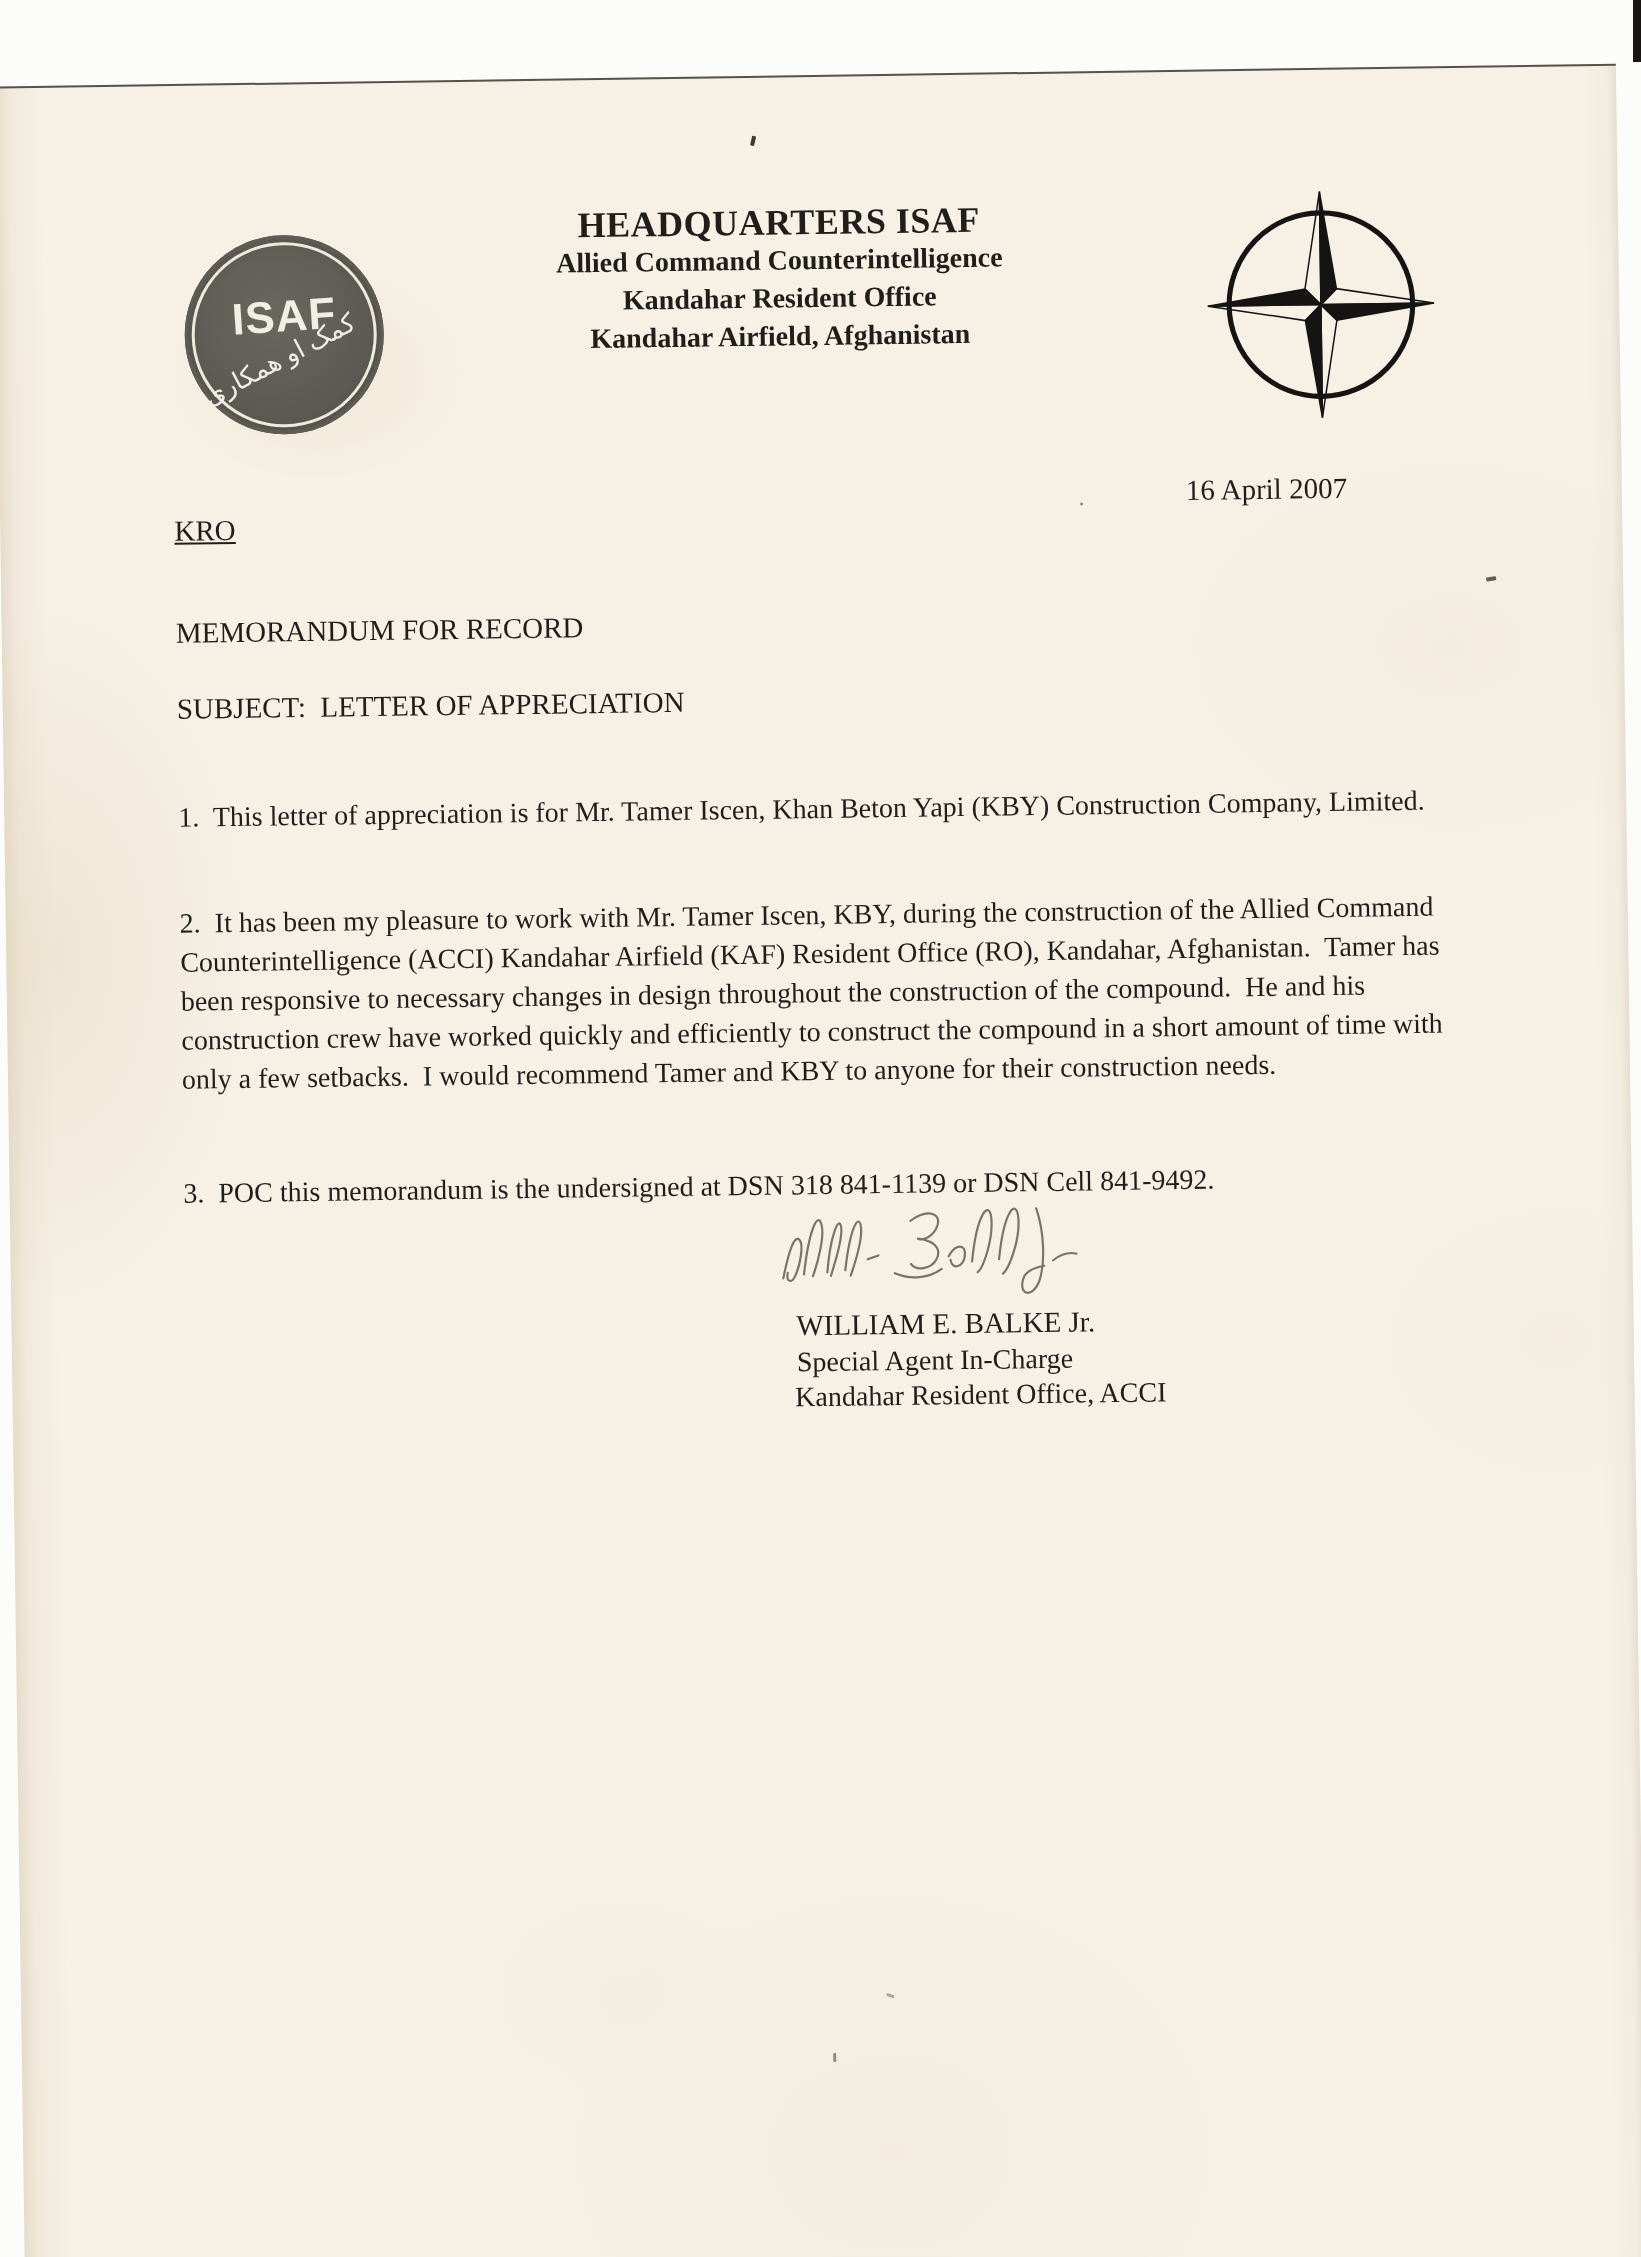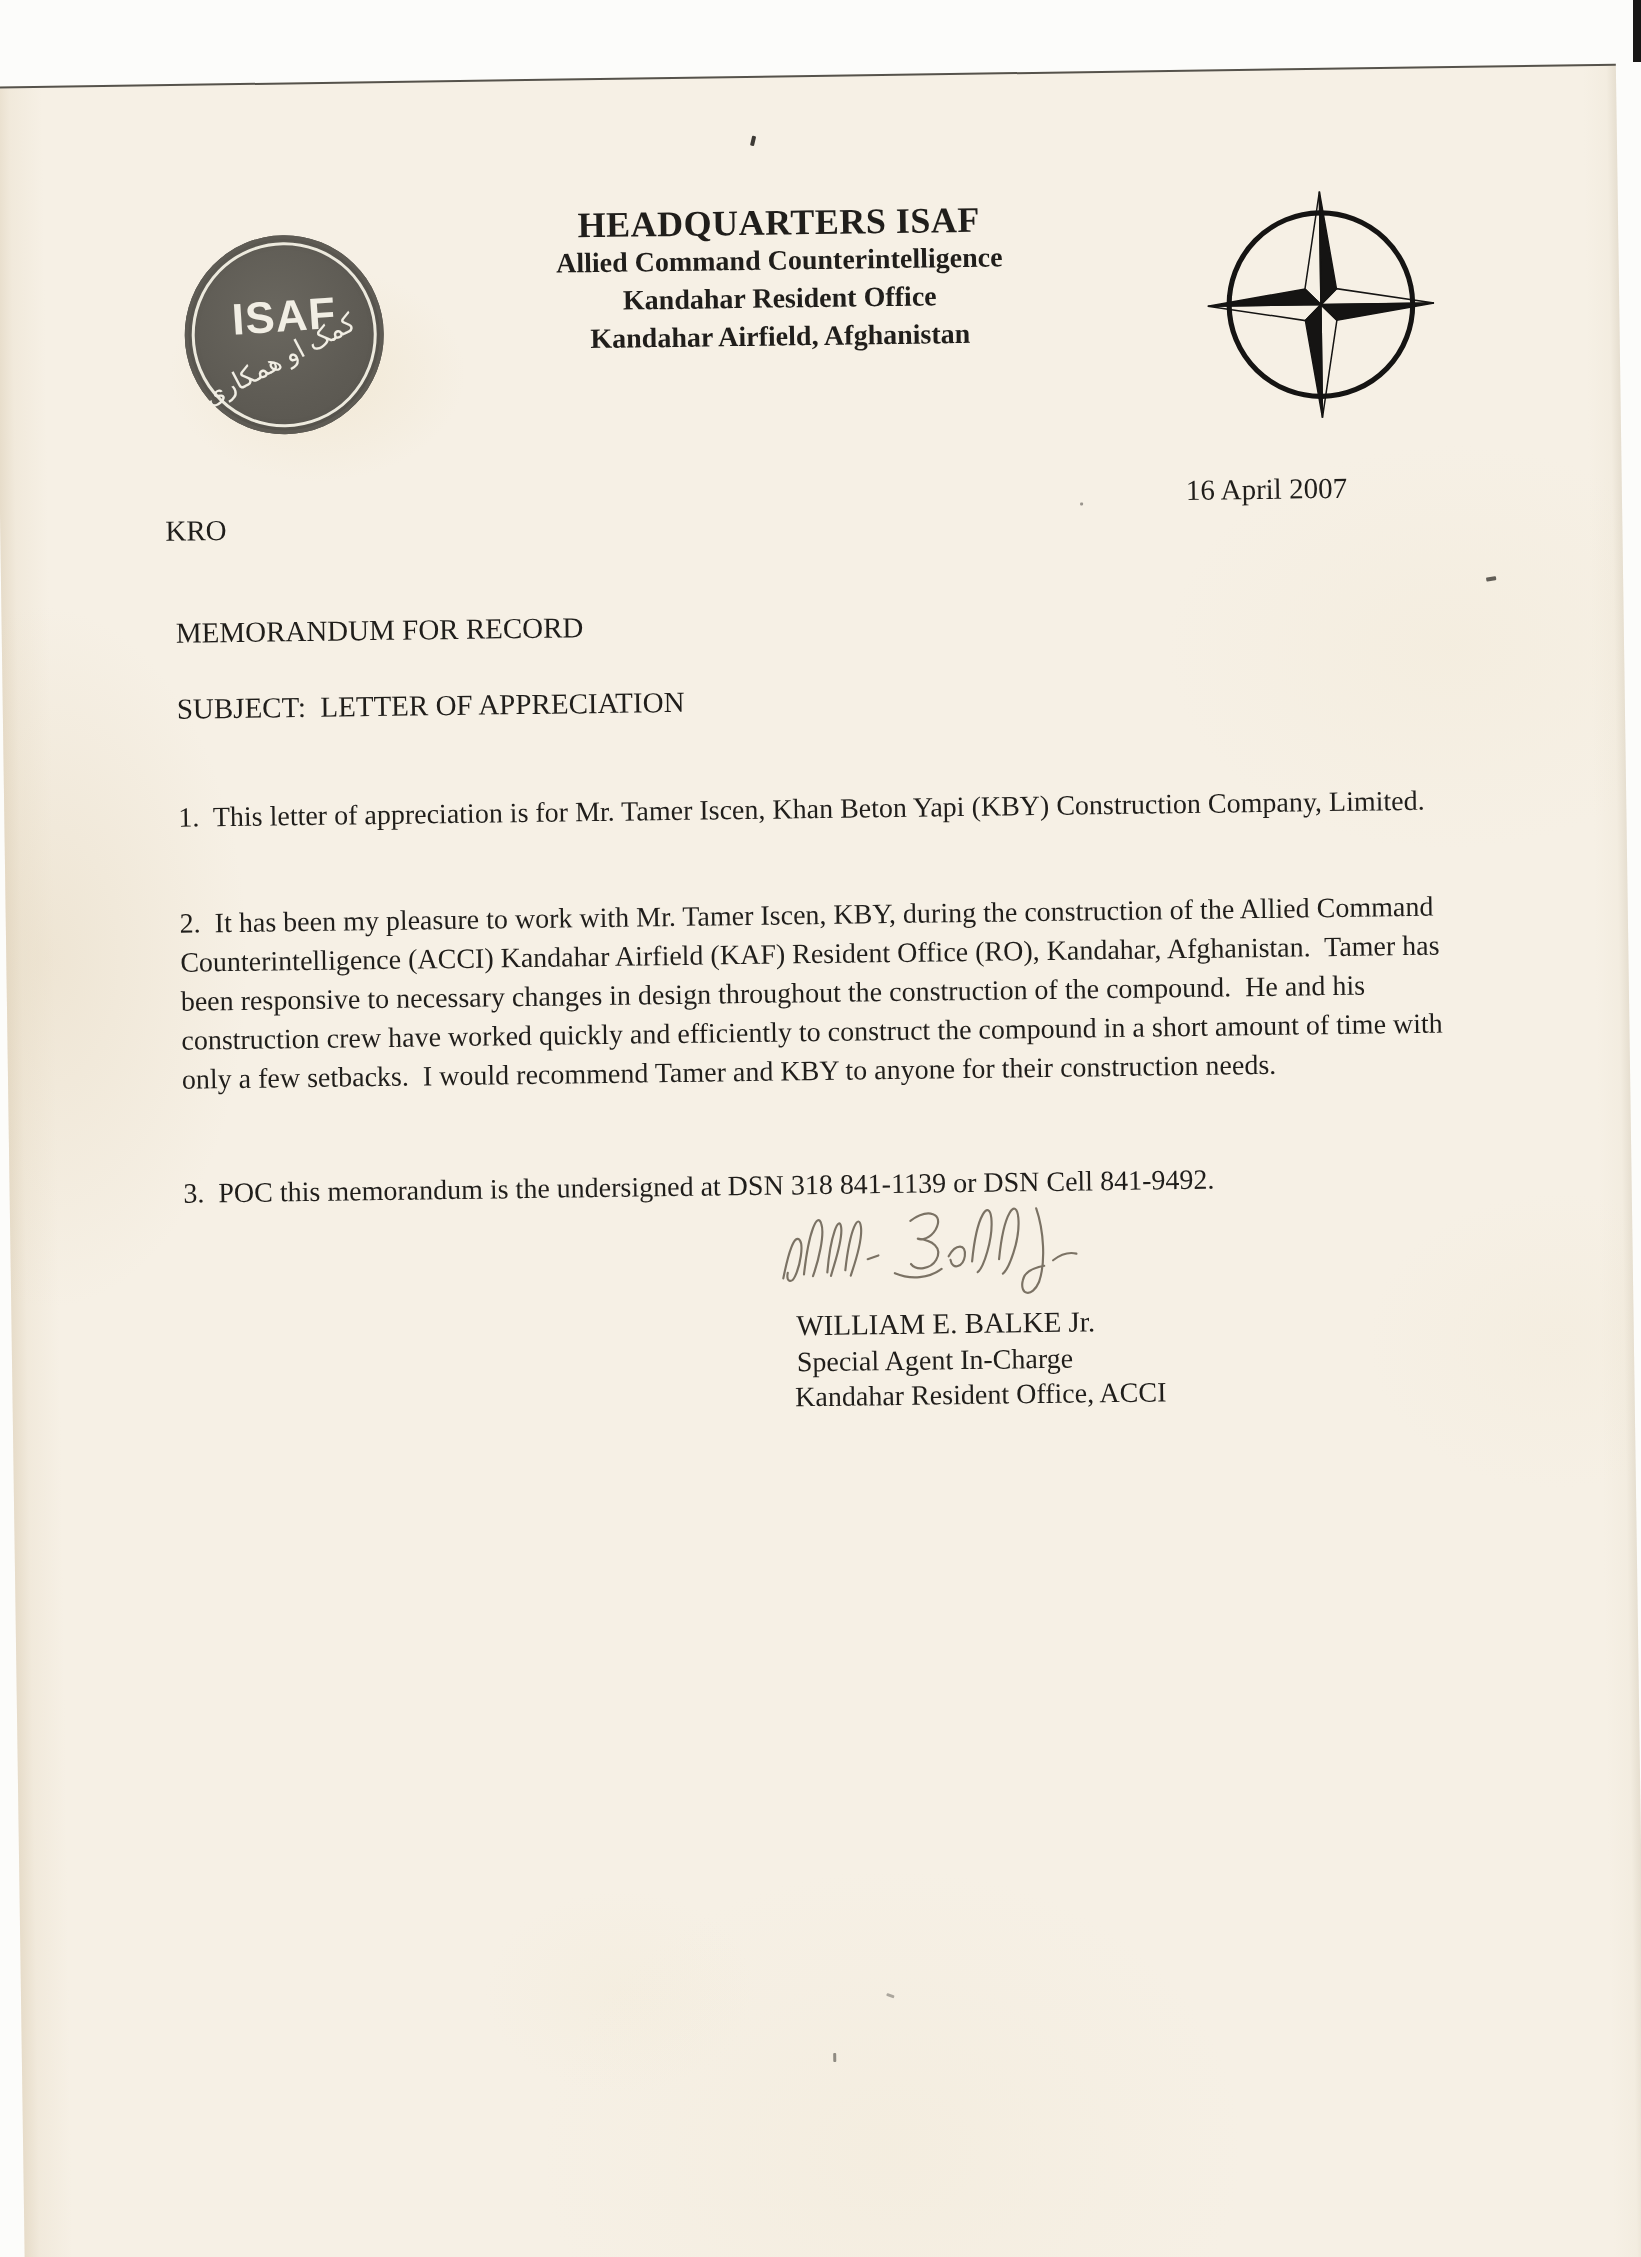--- a/index.html
+++ b/index.html
@@ -74,21 +74,21 @@
     position:absolute;left:11.6px;top:114px;width:145px;
     text-align:center;
     font-size:26px;color:#f1eee4;
     transform:rotate(-27deg);
     white-space:nowrap;
   }
   
   .nato{left:1212px;top:191px;width:241px;height:241px;}
   
   .date-line{left:1195px;top:479px;font-size:29px;}
-  .office-symbol{left:174px;top:506px;font-size:29px;}
+  .office-symbol{left:183px;top:506px;font-size:29px;text-decoration:underline;}
   .memo-type{left:183px;top:608px;font-size:29px;}
   .subject{left:183px;top:684px;font-size:29px;white-space:pre-wrap;}
   
   .para{
     left:183px;width:1279px;
     font-size:28px;line-height:39px;
     white-space:pre-wrap;
   }
   .para1{top:761px;}
   .para2{top:867px;}

